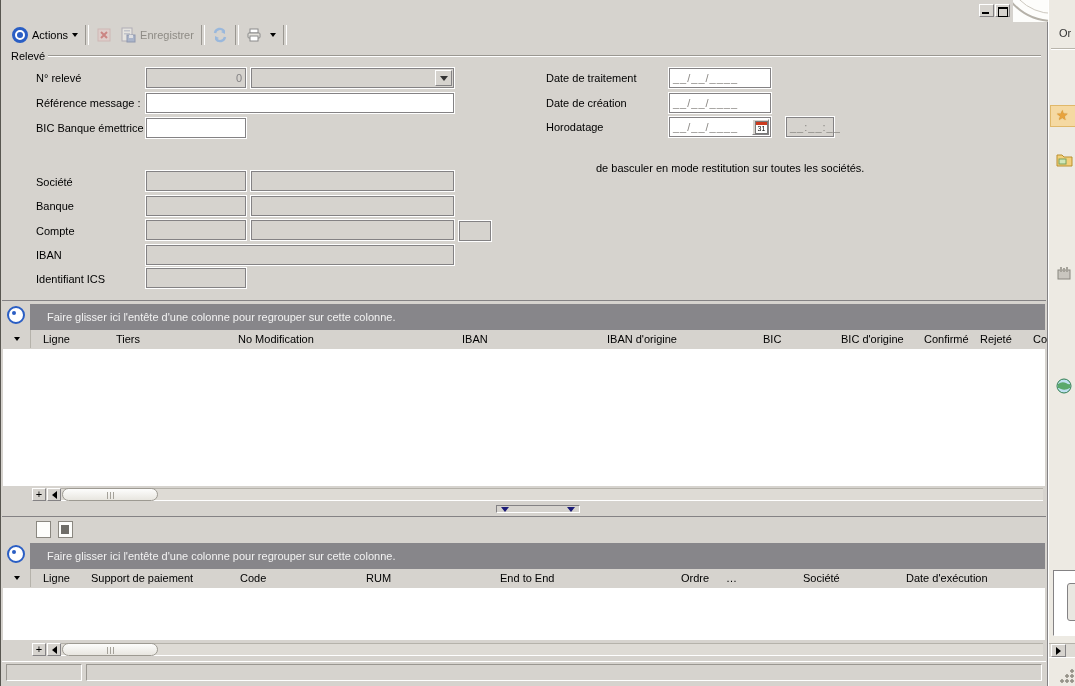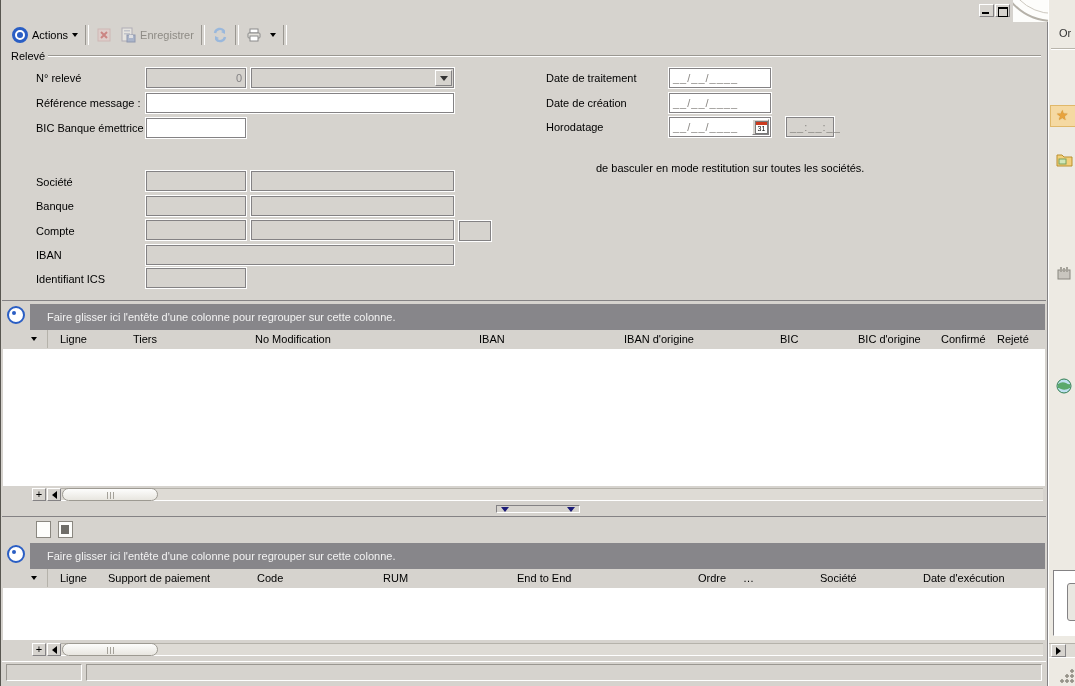--- a/index.html
+++ b/index.html
@@ -47,21 +47,21 @@
   .cal-ico{position:absolute;left:2px;top:1px;width:11px;height:11px;background:#fff;border:1px solid #777;}
   .cal-ico .bar{position:absolute;left:0;top:0;right:0;height:3px;background:#cc3a1e;}
   .cal-ico .d{position:absolute;left:0;right:0;top:3px;text-align:center;font-size:7px;line-height:8px;}
   .note{position:absolute;line-height:13px;}
   
   .gridpanel{position:absolute;left:1px;width:1044px;background:#d6d3ce;
              border-top:1px solid #848284;box-sizing:border-box;}
   .groupbar{position:absolute;left:28px;right:1px;height:26px;background:#87868a;
             display:flex;align-items:center;color:#f2f2f2;}
   .groupbar span{margin-left:17px;}
-  .hdrrow{position:absolute;left:18px;right:1px;height:19px;background:#d6d3ce;border-bottom:1px solid #9a9791;text-decoration:underline;}
+  .hdrrow{position:absolute;left:1px;right:1px;height:19px;background:#d6d3ce;border-bottom:1px solid #9a9791;text-decoration:underline;}
   .hdrcell{position:absolute;top:3px;white-space:nowrap;}
   .filtercell{position:absolute;left:1px;top:0;width:26px;height:18px;border-right:1px solid #b5b2aa;
               display:flex;align-items:center;justify-content:center;}
   .gridbody{position:absolute;left:1px;right:1px;background:#fff;}
   .gutter-donut{position:absolute;left:5px;width:18px;height:18px;border-radius:50%;
                 border:2px solid #2a5ec4;box-sizing:border-box;background:#fff;}
   .gutter-donut::after{content:"";position:absolute;left:3px;top:3px;width:4px;height:4px;border-radius:50%;background:#2a5ec4;}
   .sbrow{position:absolute;left:0;right:1px;height:15px;}
   .sq-btn{position:absolute;width:14px;height:13px;background:#d6d3ce;border:1px solid;
           border-color:#fff #848284 #848284 #fff;box-sizing:border-box;text-align:center;

